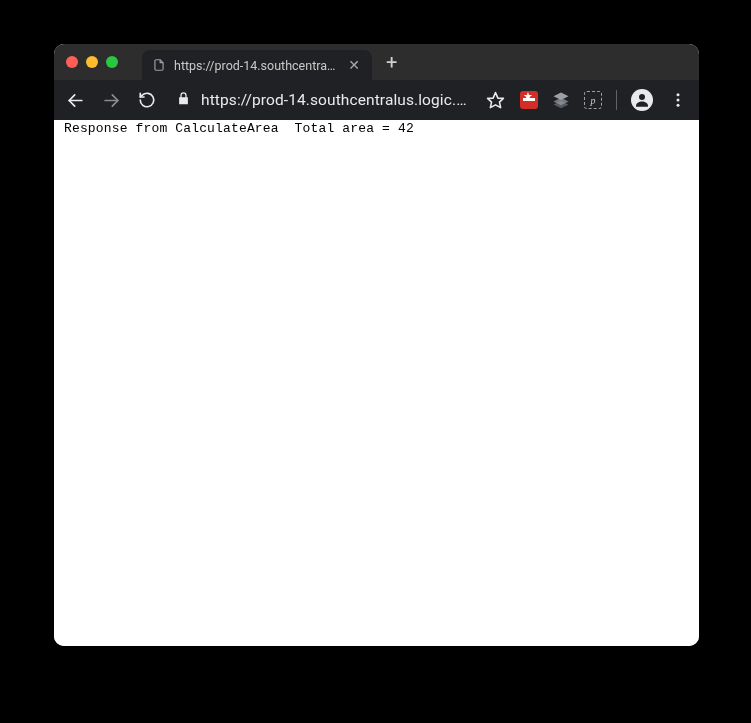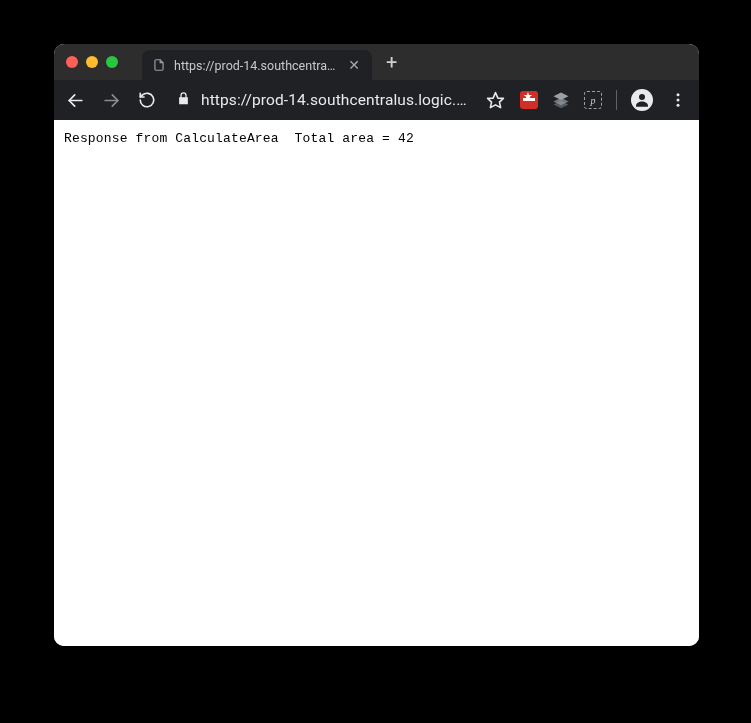--- a/index.html
+++ b/index.html
@@ -53,21 +53,21 @@
     .ext-buffer { display:flex; align-items:center; justify-content:center; width:18px; height:18px; }
     .ext-p {
       width: 18px; height: 18px; border: 1px dashed #9aa0a6; border-radius: 3px; color: #cfcfcf;
       display: flex; align-items: center; justify-content: center; font-size: 10px; font-style: italic; font-family: serif;
     }
     .sep { width: 1px; height: 20px; background: #5f6368; }
     .avatar {
       width: 22px; height: 22px; border-radius: 50%; background: #e8eaed; display: flex;
       align-items: center; justify-content: center;
     }
-    .content { background: #fff; height: calc(100% - 76px); padding: 11px 10px; }
+    .content { background: #fff; height: calc(100% - 76px); padding: 1px 10px; }
     .content pre {
       font-family: "Courier New", Courier, monospace; font-size: 13px; color: #000;
       white-space: pre; letter-spacing: .15px;
     }
   </style>
 </head>
 <body>
 
 <div class="window">
 

